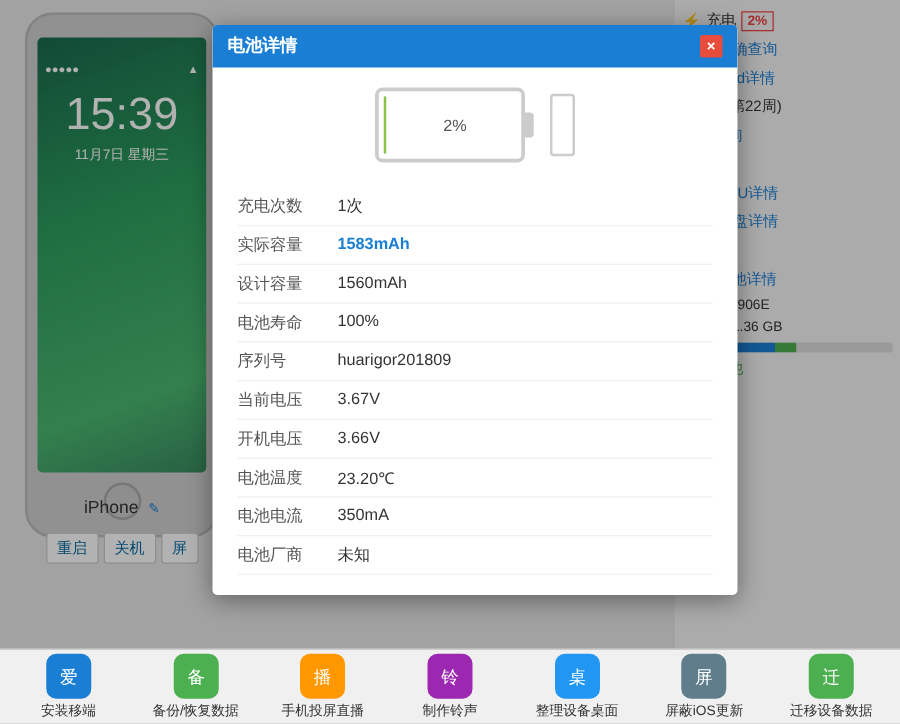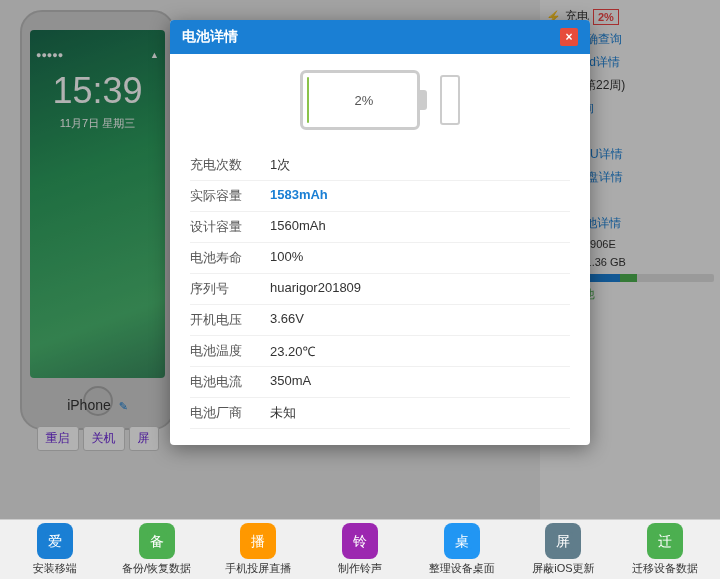--- a/index.html
+++ b/index.html
@@ -101,21 +101,21 @@
       justify-content: center;
     }
 
     .iphone-btn {
       padding: 3px 8px;
       background: #fff;
       border: 1px solid #ccc;
       border-radius: 3px;
       font-size: 12px;
       cursor: pointer;
-      color: #6d28d9;
+      color: #0369a1;
     }
 
     
     .right-panel {
       position: absolute;
       right: 0;
       top: 0;
       width: 180px;
       height: 520px;
       background: #f5f5f5;
@@ -443,20 +443,24 @@
       </div>
       <div class="info-row">
         <span class="info-label">电池寿命</span>
         <span class="info-value">100%</span>
       </div>
       <div class="info-row">
         <span class="info-label">序列号</span>
         <span class="info-value">huarigor201809</span>
       </div>
       <div class="info-row">
+        <span class="info-label">当前电压</span>
+        <span class="info-value">3.67V</span>
+      </div>
+      <div class="info-row">
         <span class="info-label">开机电压</span>
         <span class="info-value">3.66V</span>
       </div>
       <div class="info-row">
         <span class="info-label">电池温度</span>
         <span class="info-value">23.20℃</span>
       </div>
       <div class="info-row">
         <span class="info-label">电池电流</span>
         <span class="info-value">350mA</span>

